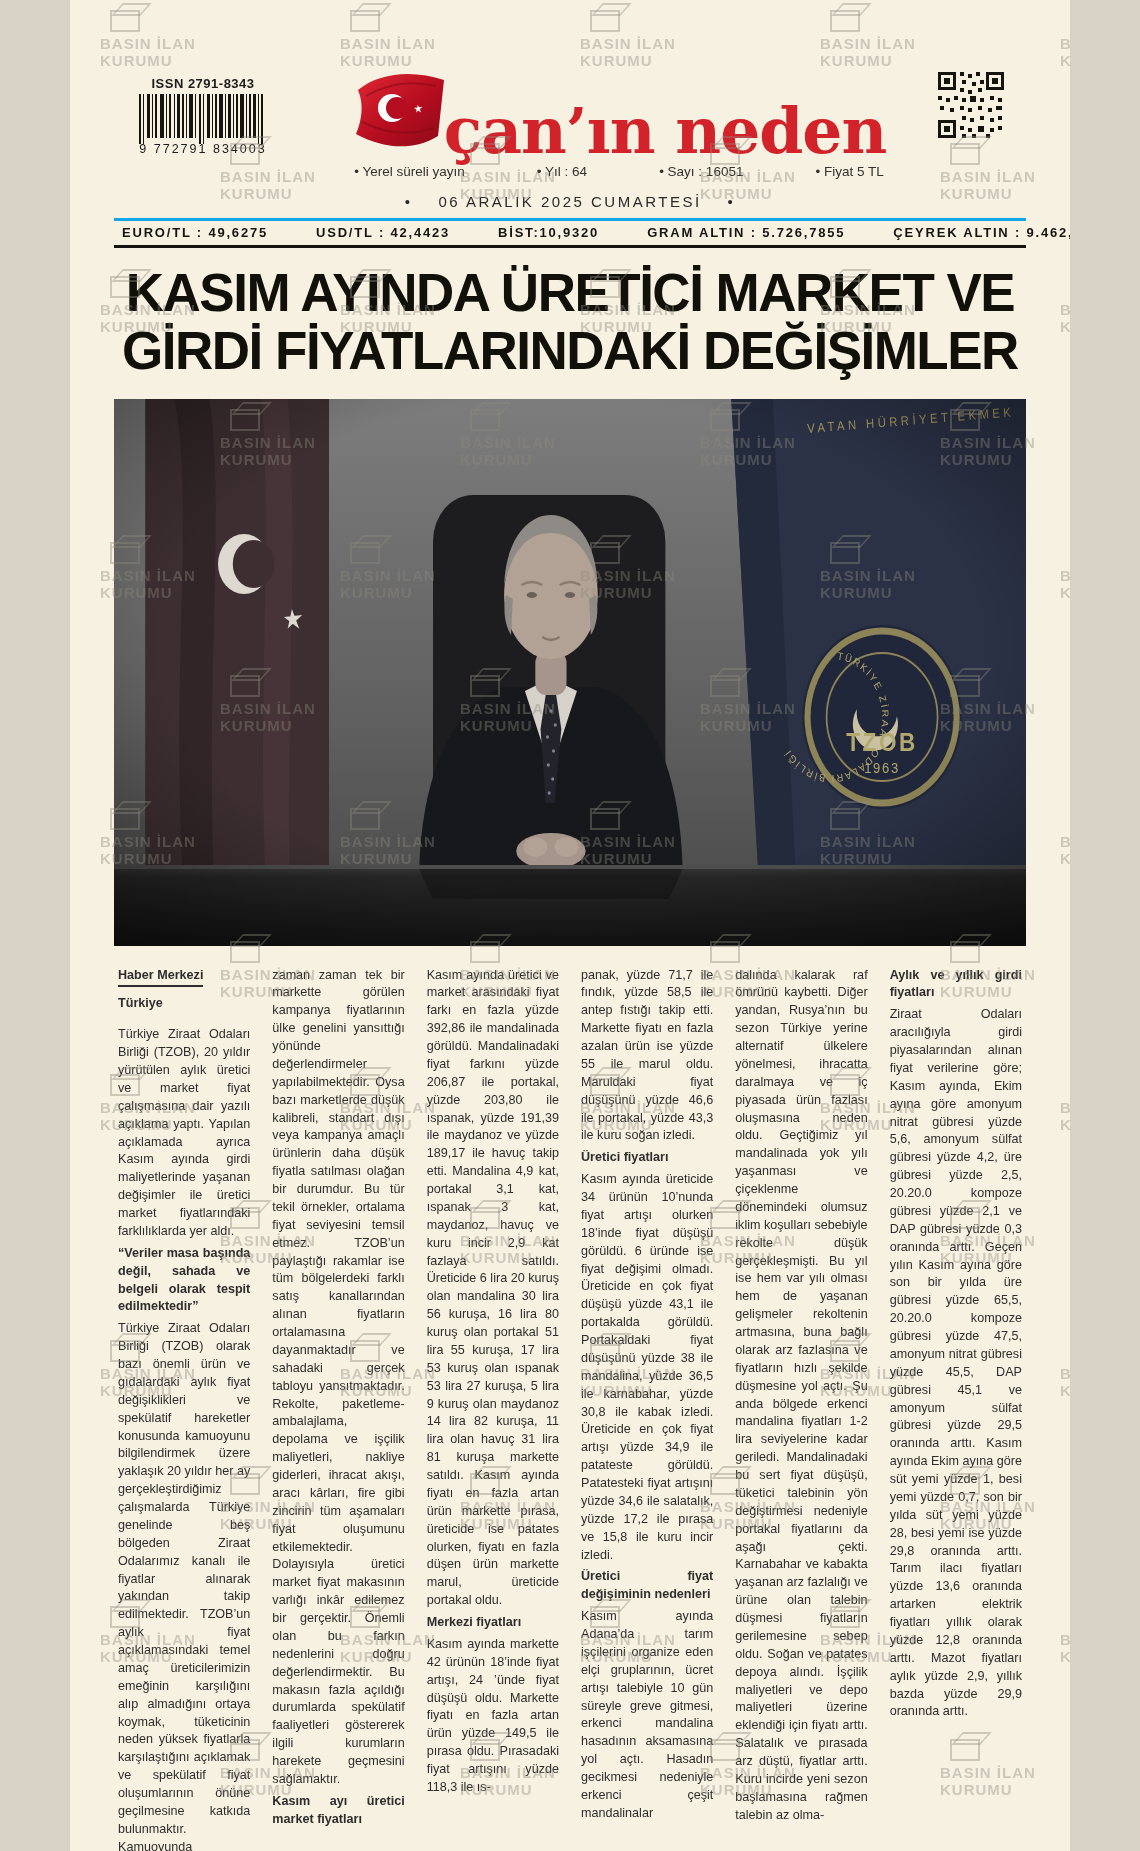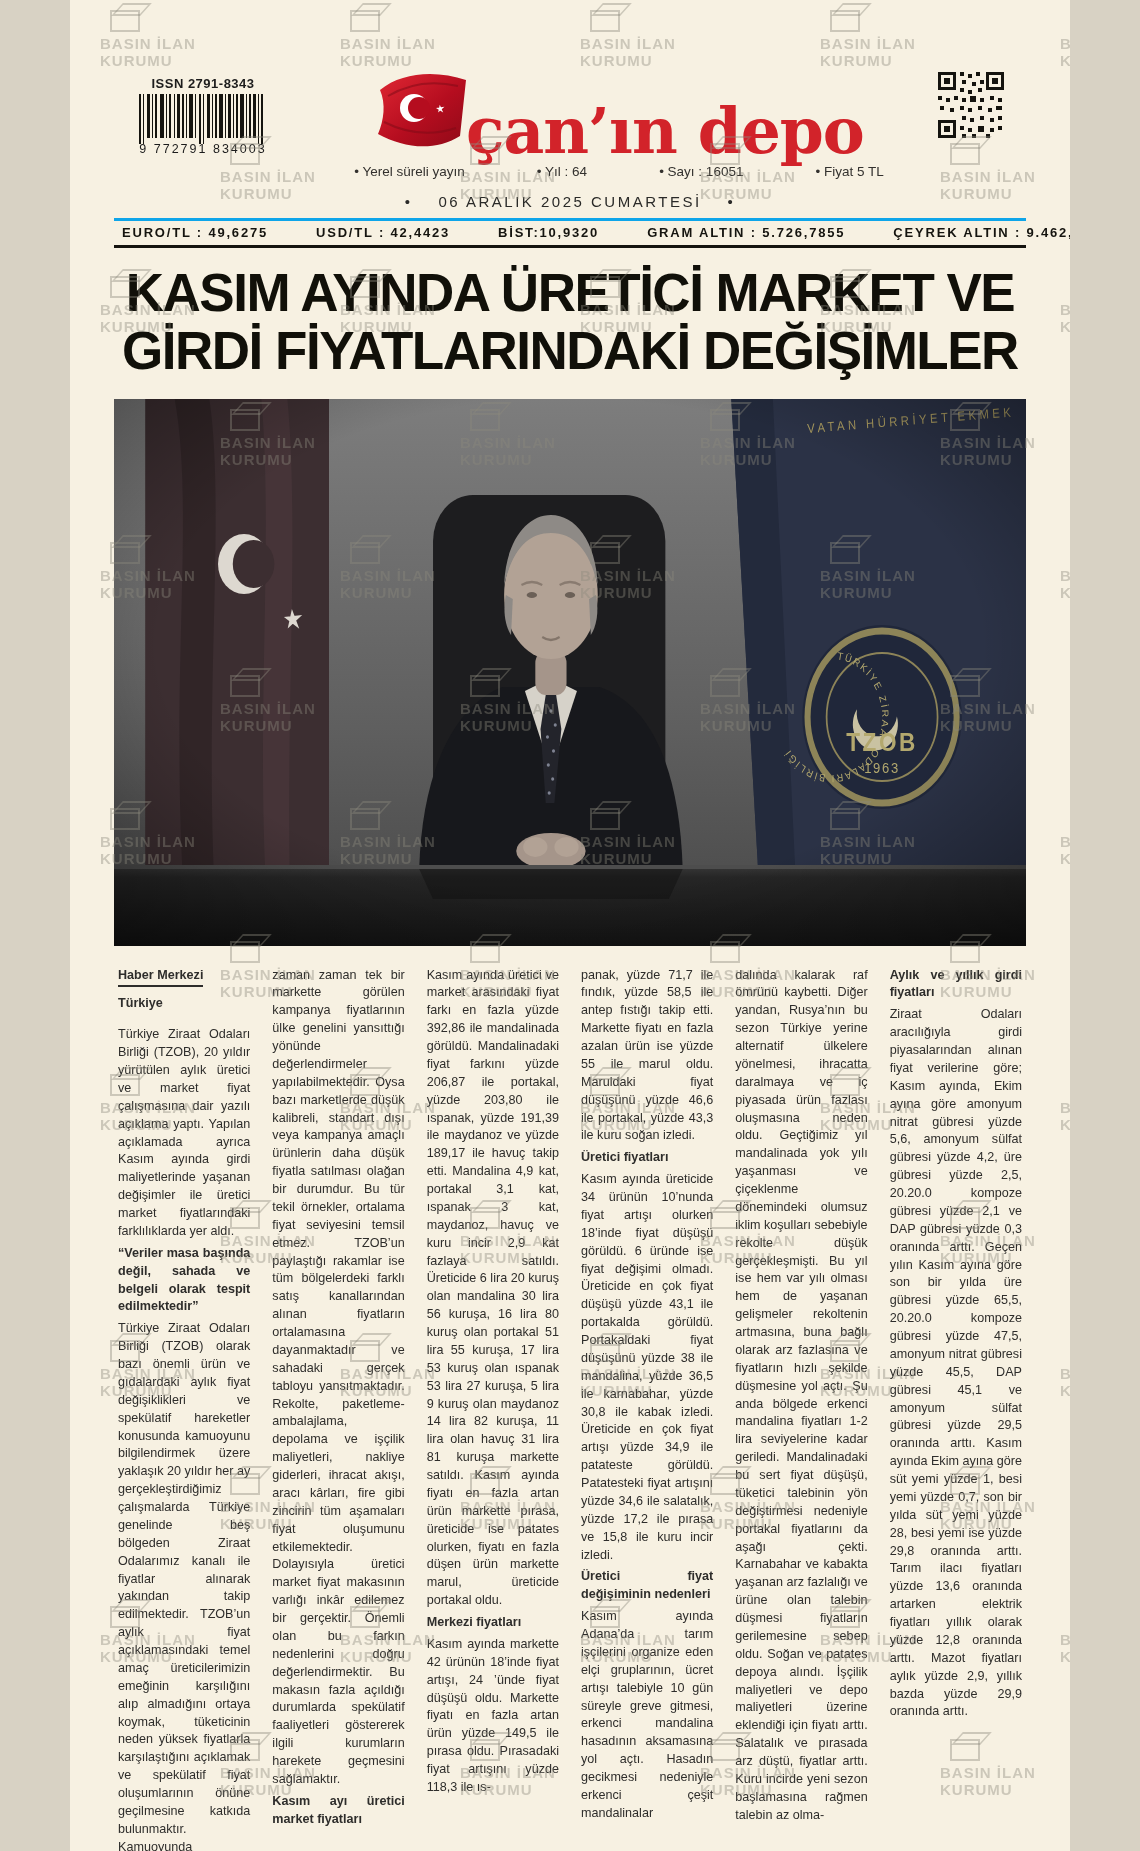--- a/index.html
+++ b/index.html
@@ -454,21 +454,21 @@
                   <stop offset="1" stop-color="#8f0a18"></stop>
               </linearGradient>
             </defs>
             <path d="M6,20 C28,2 62,0 92,10 L86,66 C60,82 30,78 4,64 C10,50 12,34 6,20 Z" fill="url(#flagGrad)"></path>
             <path d="M14,26 C34,14 58,10 84,16" stroke="#7c0a15" stroke-width="2" fill="none" opacity="0.5"></path>
             <path d="M10,52 C34,64 58,66 82,58" stroke="#7c0a15" stroke-width="2" fill="none" opacity="0.5"></path>
             <circle cx="40" cy="38" r="14" fill="#ffffff"></circle>
             <circle cx="45" cy="38" r="11" fill="#b50d1f"></circle>
             <path d="M62,38 l8,-3 l-5,7 l0,-8 l5,7 Z" fill="#ffffff" transform="rotate(12 62 38)"></path>
           </svg>
-          <div class="logo-text">çan’ın depo</div>
+          <div class="logo-text">çan’ın neden</div>
         </div>
         <div class="meta-row">
           <span class="meta-item">Yerel süreli yayın</span>
           <span class="meta-item">Yıl : 64</span>
           <span class="meta-item">Sayı : 16051</span>
           <span class="meta-item">Fiyat 5 TL</span>
         </div>
       </div>
 
       <svg class="qr" width="66" height="66" viewBox="0 0 66 66">

